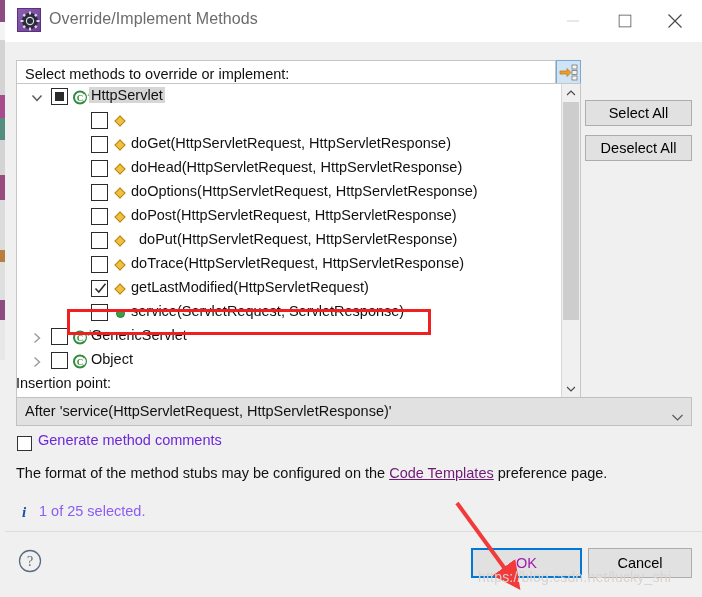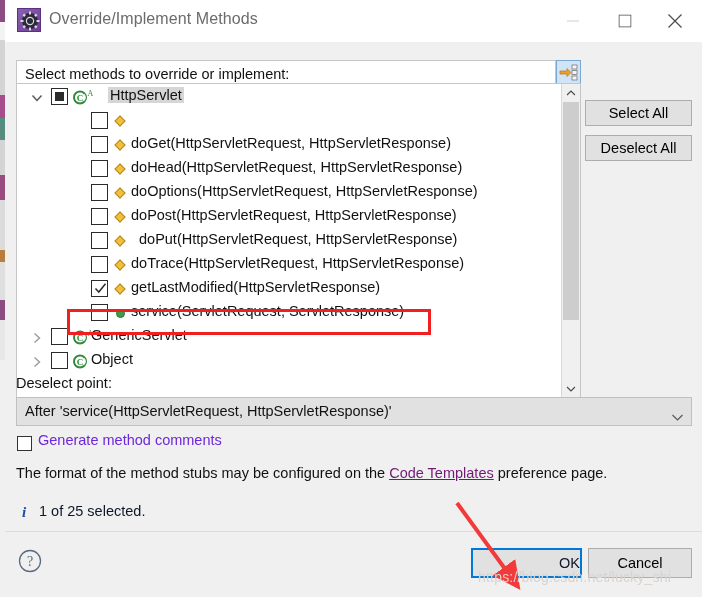--- a/index.html
+++ b/index.html
@@ -153,33 +153,33 @@
   }
   .genlabel{position:absolute;left:33px;top:390px;font-size:14.5px;color:#6d28d9;}
 
   .fmt-line{position:absolute;left:11px;top:423px;font-size:14.5px;color:#111;white-space:nowrap;}
   .fmt-link{color:#701a75;text-decoration:underline;cursor:pointer;}
 
   .info-icon{
     position:absolute;left:17px;top:462px;font-size:15px;color:#1a4fa0;
     font-weight:bold;font-style:italic;font-family:"Liberation Serif", serif;
   }
-  .status-text{position:absolute;left:34px;top:461px;font-size:14.5px;color:#0f172a;}
+  .status-text{position:absolute;left:34px;top:461px;font-size:14.5px;color:#8b5cf6;}
 
   
   .sep{
     position:absolute;left:0;right:0;top:489px;height:1px;background:#dcdcdc;
   }
   .help-btn{
     position:absolute;left:12px;top:506px;width:26px;height:26px;
   }
   .ok-btn{
     position:absolute;left:466px;top:506px;width:111px;height:30px;
     background:#e1e1e1;border:2px solid #0078d7;box-sizing:border-box;
-    text-align:right;line-height:26px;font-size:14.5px;color:#0f172a;
+    text-align:center;line-height:26px;font-size:14.5px;color:#a21caf;
   }
   .cancel-btn{
     position:absolute;left:583px;top:506px;width:104px;height:30px;
     background:#e1e1e1;border:1px solid #adadad;box-sizing:border-box;
     text-align:center;line-height:28px;font-size:14.5px;color:#000;
   }
   .watermark{
     position:absolute;left:478px;top:569px;font-size:14px;
     color:#d8d3cf;white-space:nowrap;letter-spacing:.2px;
     font-family:"Liberation Sans", sans-serif;
@@ -260,21 +260,21 @@
               </svg></span>
             <span class="chk" style="left: 34px;">
               <span class="fill"></span>
             </span>
             <span class="rowicon" style="left: 56px;"><svg width="20" height="16" viewBox="0 0 20 16">
                 <circle cx="7" cy="8.5" r="6" fill="none" stroke="#2f8c3c" stroke-width="2"></circle>
                 <path d="M11.2 4.6 A6 6 0 0 1 11.2 12.4" fill="#fff" stroke="none"></path>
                 <text x="7" y="12" font-size="9" font-family="Liberation Serif, serif" font-weight="bold" fill="#2f8c3c" text-anchor="middle">C</text>
                 <text x="14.5" y="6.5" font-size="8" font-family="Liberation Serif, serif" fill="#2f8c3c">A</text>
               </svg></span>
-            <span class="rowlabel sel" style="left: 91px;">HttpServlet</span>
+            <span class="rowlabel sel" style="left: 72px;">HttpServlet</span>
           </div>
           <div class="row" style="top: 25px;">
             <span class="chk" style="left: 74px;"></span>
             <span class="rowicon" style="left: 96px;">
               <span class="diamond" style="left:3px;top:4px;"></span>
             </span>
           </div>
           <div class="row" style="top: 49px;">
             <span class="chk" style="left: 74px;"></span>
             <span class="rowicon" style="left: 96px;">
@@ -319,21 +319,21 @@
           </div>
           <div class="row" style="top: 193px;">
             <span class="chk" style="left: 74px;">
               <span class="tick"><svg width="13" height="13" viewBox="0 0 13 13">
                   <path d="M1.5 6.5 L4.8 10 L11.5 1.8" fill="none" stroke="#2b2b2b" stroke-width="1.5"></path>
                 </svg></span>
             </span>
             <span class="rowicon" style="left: 96px;">
               <span class="diamond" style="left:3px;top:4px;"></span>
             </span>
-            <span class="rowlabel" style="left: 114px;">getLastModified(HttpServletResponse)</span>
+            <span class="rowlabel" style="left: 114px;">getLastModified(HttpServletRequest)</span>
           </div>
           <div class="row" style="top: 217px;">
             <span class="chk" style="left: 74px;"></span>
             <span class="rowicon" style="left: 96px;">
               <span class="greendot" style="left:3px;top:4px;"></span>
             </span>
             <span class="rowlabel" style="left: 114px;">service(ServletRequest, ServletResponse)</span>
           </div>
           <div class="row" style="top: 241px;">
             <span class="twisty"><svg width="12" height="12" viewBox="0 0 12 12">
@@ -372,21 +372,21 @@
         <div class="arrow down">
           <svg width="9" height="6" viewBox="0 0 9 6">
               <path d="M0.5 1 L4.5 5 L8.5 1" fill="none" stroke="#4a4a4a" stroke-width="1.2"></path>
             </svg>
         </div>
       </div>
     </div>
 
     <div class="annot-rect"></div>
 
-    <div class="ins-label">Deselect point:</div>
+    <div class="ins-label">Insertion point:</div>
     <div class="combo">
       <span class="val">After 'service(HttpServletRequest, HttpServletResponse)'</span>
       <span class="chev">
         <svg width="11" height="7" viewBox="0 0 11 7">
             <path d="M0.5 1 L5.5 6 L10.5 1" fill="none" stroke="#555" stroke-width="1.1"></path>
           </svg>
       </span>
     </div>
 
     <div class="genchk"></div>

